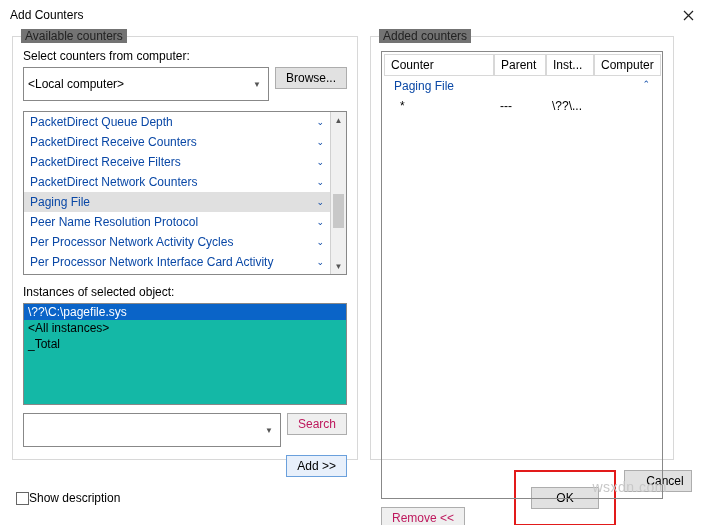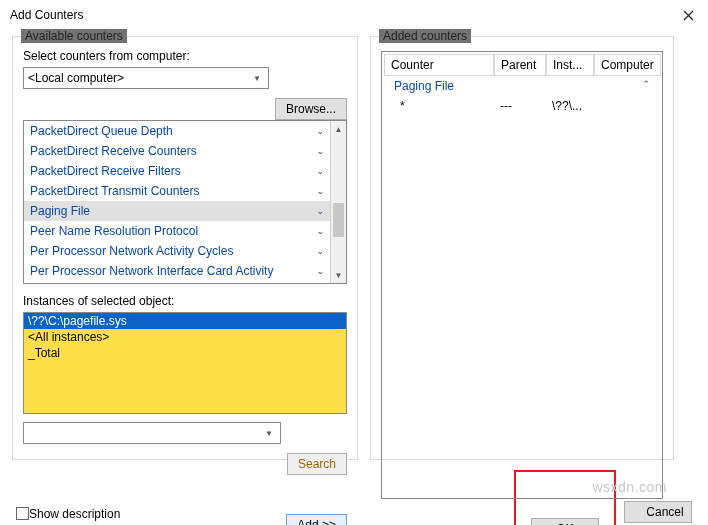--- a/index.html
+++ b/index.html
@@ -7,34 +7,34 @@
     .titlebar { display: flex; align-items: center; justify-content: space-between; height: 30px; padding: 0 10px; }
     .titlebar-title { font-size: 12px; }
     .close-x { width: 20px; height: 20px; display:flex; align-items:center; justify-content:center; cursor: default; }
     .content { display: flex; padding: 6px 12px 4px 12px; gap: 12px; }
     .panel { position: relative; border: 1px solid #d8d8d8; padding: 10px 10px 10px 10px; }
     .panel-label { position: absolute; top: -8px; left: 8px; background: #737373; padding: 0 4px; color: #222; }
     .panel-left { width: 346px; height: 424px; }
     .panel-right { width: 304px; height: 424px; }
     .field-label { margin: 2px 0 4px 0; }
     .computer-row { display: flex; gap: 6px; }
-    .combo { flex: 1; height: 22px; border: 1px solid #888; background: #fff; display:flex; align-items:center; justify-content: space-between; padding: 0 4px; }
+    .combo { flex: 1; height: 34px; border: 1px solid #888; background: #fff; display:flex; align-items:center; justify-content: space-between; padding: 0 4px; }
     .combo-btn { width: 14px; text-align:center; color:#555; font-size:8px; }
-    .btn { height: 22px; border: 1px solid #adadad; background: #e1e1e1; padding: 0 10px; display:inline-flex; align-items:center; justify-content:center; cursor:default;margin-top:31px; }
-    .btn.disabled { color: #a16207; background: #efefef; }
-    .counter-listbox { height: 164px; border: 1px solid #888; overflow: hidden; display:flex; }
+    .btn { height: 22px; border: 1px solid #adadad; background: #e1e1e1; padding: 0 10px; display:inline-flex; align-items:center; justify-content:center; cursor:default; }
+    .btn.disabled { color: #be185d; background: #efefef; }
+    .counter-listbox { margin-top: 10px; height: 164px; border: 1px solid #888; overflow: hidden; display:flex; }
     .counter-items { flex:1; overflow:hidden; }
     .counter-item { display:flex; align-items:center; justify-content: space-between; height: 20px; padding: 0 6px; color: #0a48a6; cursor:default; }
     .counter-item.selected { background: #e0e0e0; }
     .chev { font-size: 9px; color: #0a48a6; }
     .vscroll { width: 16px; background: #f0f0f0; border-left: 1px solid #d0d0d0; position:relative; }
     .vscroll .arrow { height: 16px; display:flex; align-items:center; justify-content:center; font-size:8px; color:#555; }
     .vscroll .thumb { position:absolute; left:2px; right:2px; top: 82px; height: 34px; background:#c8c8c8; }
     .instances-label { margin: 10px 0 4px 0; }
-    .instances-box { height: 102px; border: 1px solid #888; background:#fde047; }
+    .instances-box { height: 102px; border: 1px solid #888; background:#14b8a6; }
     .instances-box .iline { padding: 1px 4px; }
     .instances-box .iline.sel { background:#0a64c8; color:#fff; }
     .search-row { display:flex; gap:6px; margin-top:8px; }
     .search-row .combo { flex:1; }
     .add-row { display:flex; justify-content:flex-end; margin-top:8px; }
     .add-row .btn { border: 1px solid #6aa0dc; background: #e8f0fb; }
     .added-table { border:1px solid #888; height: 448px; margin-top:4px; padding:2px; }
     .thead { display:flex; }
     .th { border: 1px solid #d8d8d8; background:#fff; padding:3px 6px; font-weight:normal; }
     .th:nth-child(1){ flex: 0 0 110px;} .th:nth-child(2){flex:0 0 52px;} .th:nth-child(3){flex:0 0 48px;} .th:nth-child(4){flex:1;}
@@ -84,21 +84,21 @@
           </div>
         <div class="counter-item">
             <span>PacketDirect Receive Counters</span>
             <span class="chev">⌄</span>
           </div>
         <div class="counter-item">
             <span>PacketDirect Receive Filters</span>
             <span class="chev">⌄</span>
           </div>
         <div class="counter-item">
-            <span>PacketDirect Transmit Counters</span>
+            <span>PacketDirect Network Counters</span>
             <span class="chev">⌄</span>
           </div>
         <div class="counter-item selected">
             <span>Paging File</span>
             <span class="chev">⌄</span>
           </div>
         <div class="counter-item">
             <span>Peer Name Resolution Protocol</span>
             <span class="chev">⌄</span>
           </div>

